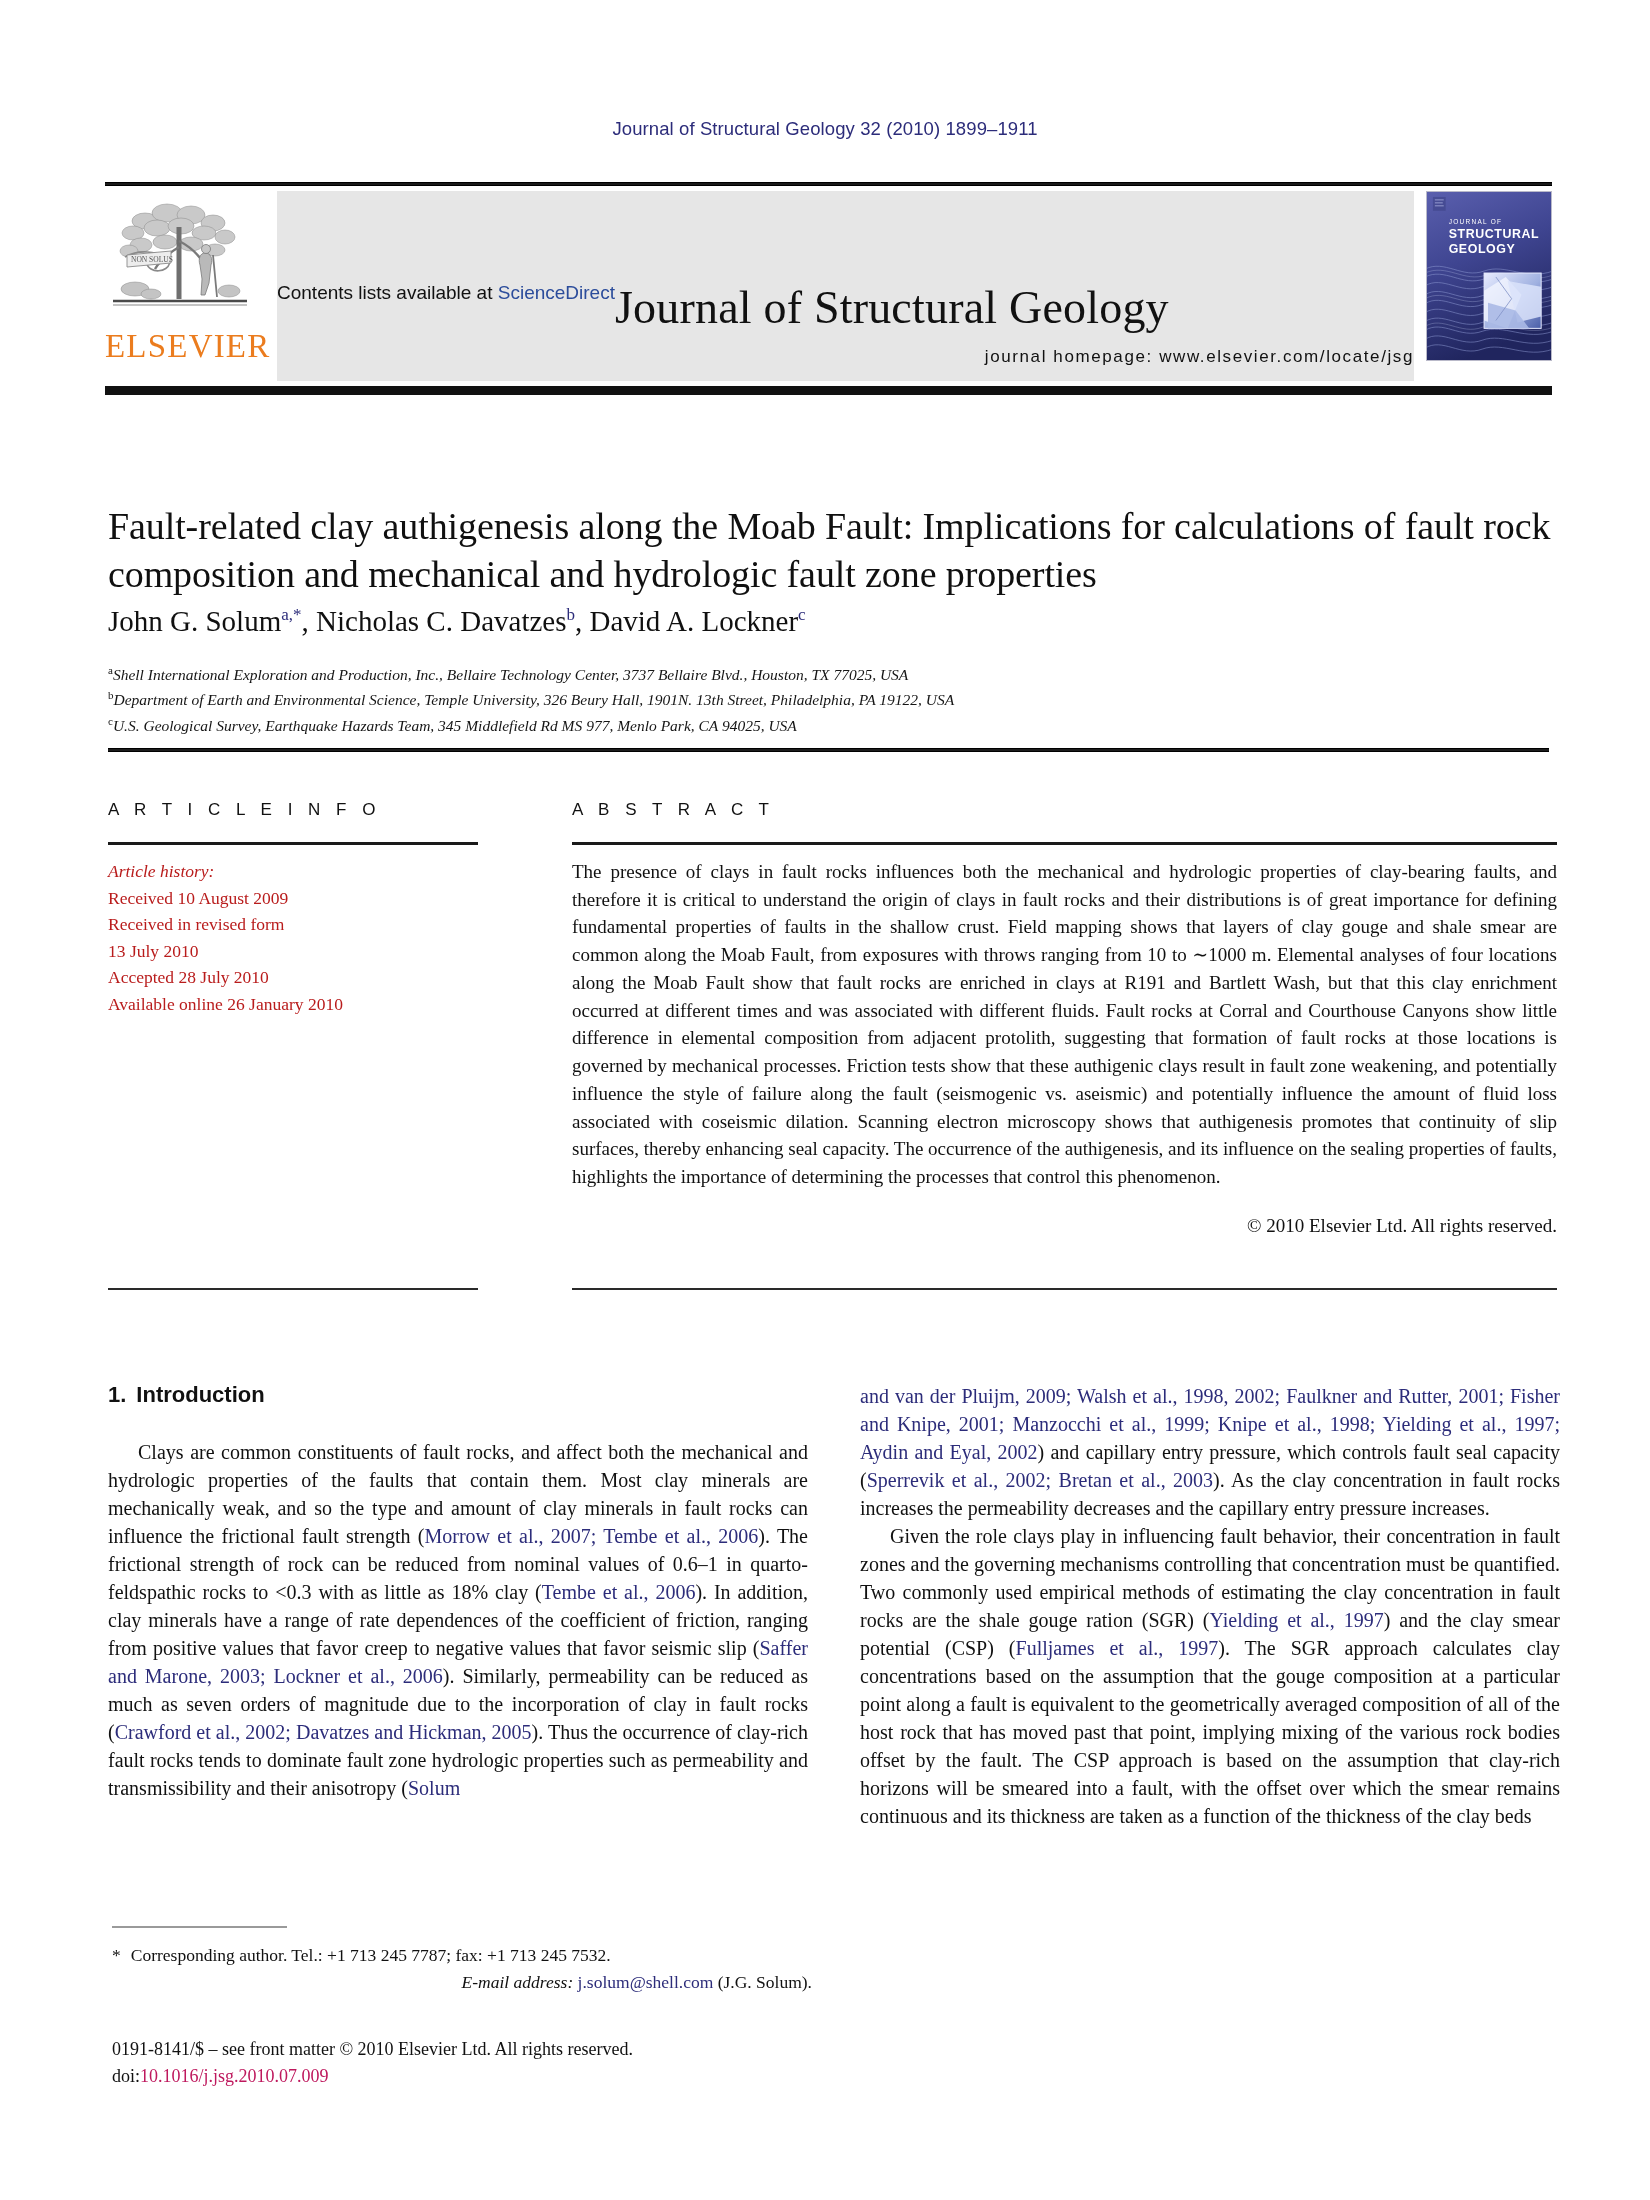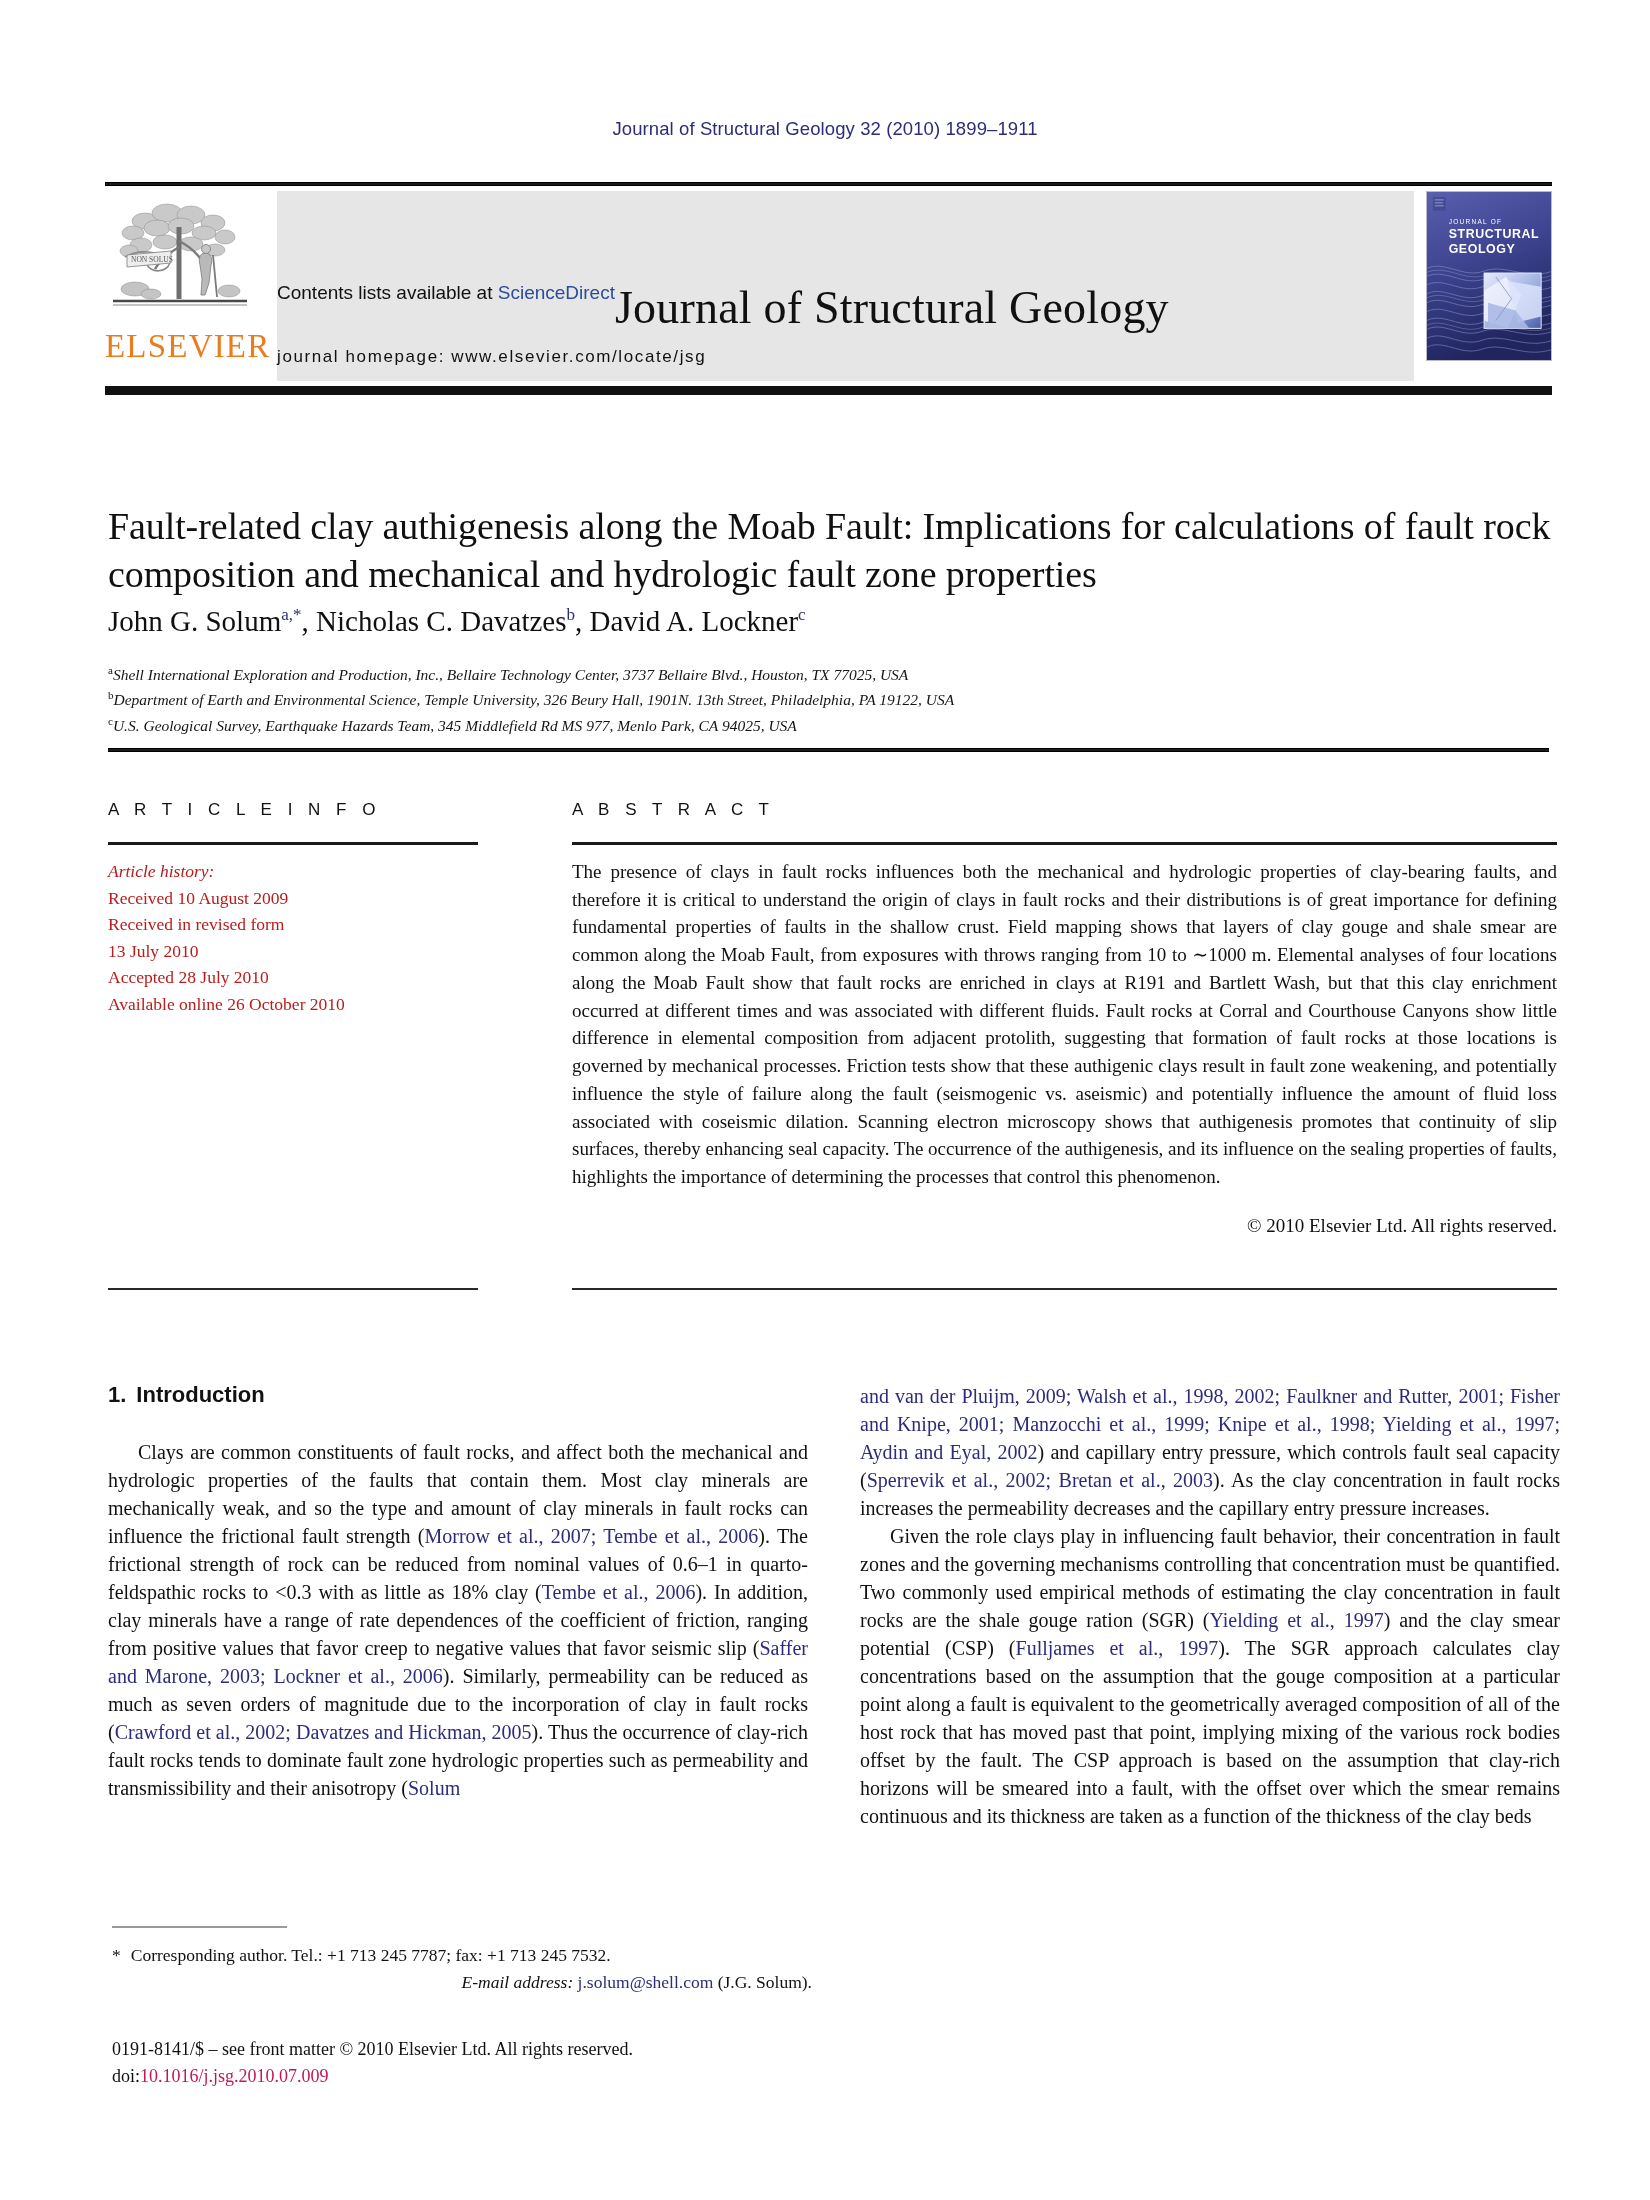--- a/index.html
+++ b/index.html
@@ -88,21 +88,21 @@
     margin-top: 30px;
     letter-spacing: 0.2px;
   }
   .homepage {
     font-family: "Liberation Sans", "DejaVu Sans", sans-serif;
     font-size: 17px;
     color: #111;
     letter-spacing: 1.6px;
     position: absolute;
     bottom: 14px; left: 0; right: 0;
-    text-align: left;
+    text-align: right;
   }
 
   
   .cover {
     width: 126px; flex: 0 0 126px;
     height: 170px;
     position: relative;
     overflow: hidden;
     border: 1px solid #b9b9c9;
     background: #4e54a2;
@@ -390,21 +390,21 @@
 
   <div class="infocol">
     <div class="sec-label">A R T I C L E  I N F O</div>
     <div class="thin-rule"></div>
     <div class="history">
       <div class="it">Article history:</div>
       <div>Received 10 August 2009</div>
       <div>Received in revised form</div>
       <div>13 July 2010</div>
       <div>Accepted 28 July 2010</div>
-      <div>Available online 26 October 2010</div>
+      <div>Available online 26 January 2010</div>
     </div>
   </div>
 
   <div class="abscol">
     <div class="sec-label">A B S T R A C T</div>
     <div class="thin-rule"></div>
     <div class="abstract-body">The presence of clays in fault rocks influences both the mechanical and hydrologic properties of clay-bearing faults, and therefore it is critical to understand the origin of clays in fault rocks and their distributions is of great importance for defining fundamental properties of faults in the shallow crust. Field mapping shows that layers of clay gouge and shale smear are common along the Moab Fault, from exposures with throws ranging from 10 to ∼1000 m. Elemental analyses of four locations along the Moab Fault show that fault rocks are enriched in clays at R191 and Bartlett Wash, but that this clay enrichment occurred at different times and was associated with different fluids. Fault rocks at Corral and Courthouse Canyons show little difference in elemental composition from adjacent protolith, suggesting that formation of fault rocks at those locations is governed by mechanical processes. Friction tests show that these authigenic clays result in fault zone weakening, and potentially influence the style of failure along the fault (seismogenic vs. aseismic) and potentially influence the amount of fluid loss associated with coseismic dilation. Scanning electron microscopy shows that authigenesis promotes that continuity of slip surfaces, thereby enhancing seal capacity. The occurrence of the authigenesis, and its influence on the sealing properties of faults, highlights the importance of determining the processes that control this phenomenon.</div>
     <div class="copyright">© 2010 Elsevier Ltd. All rights reserved.</div>
   </div>
 

